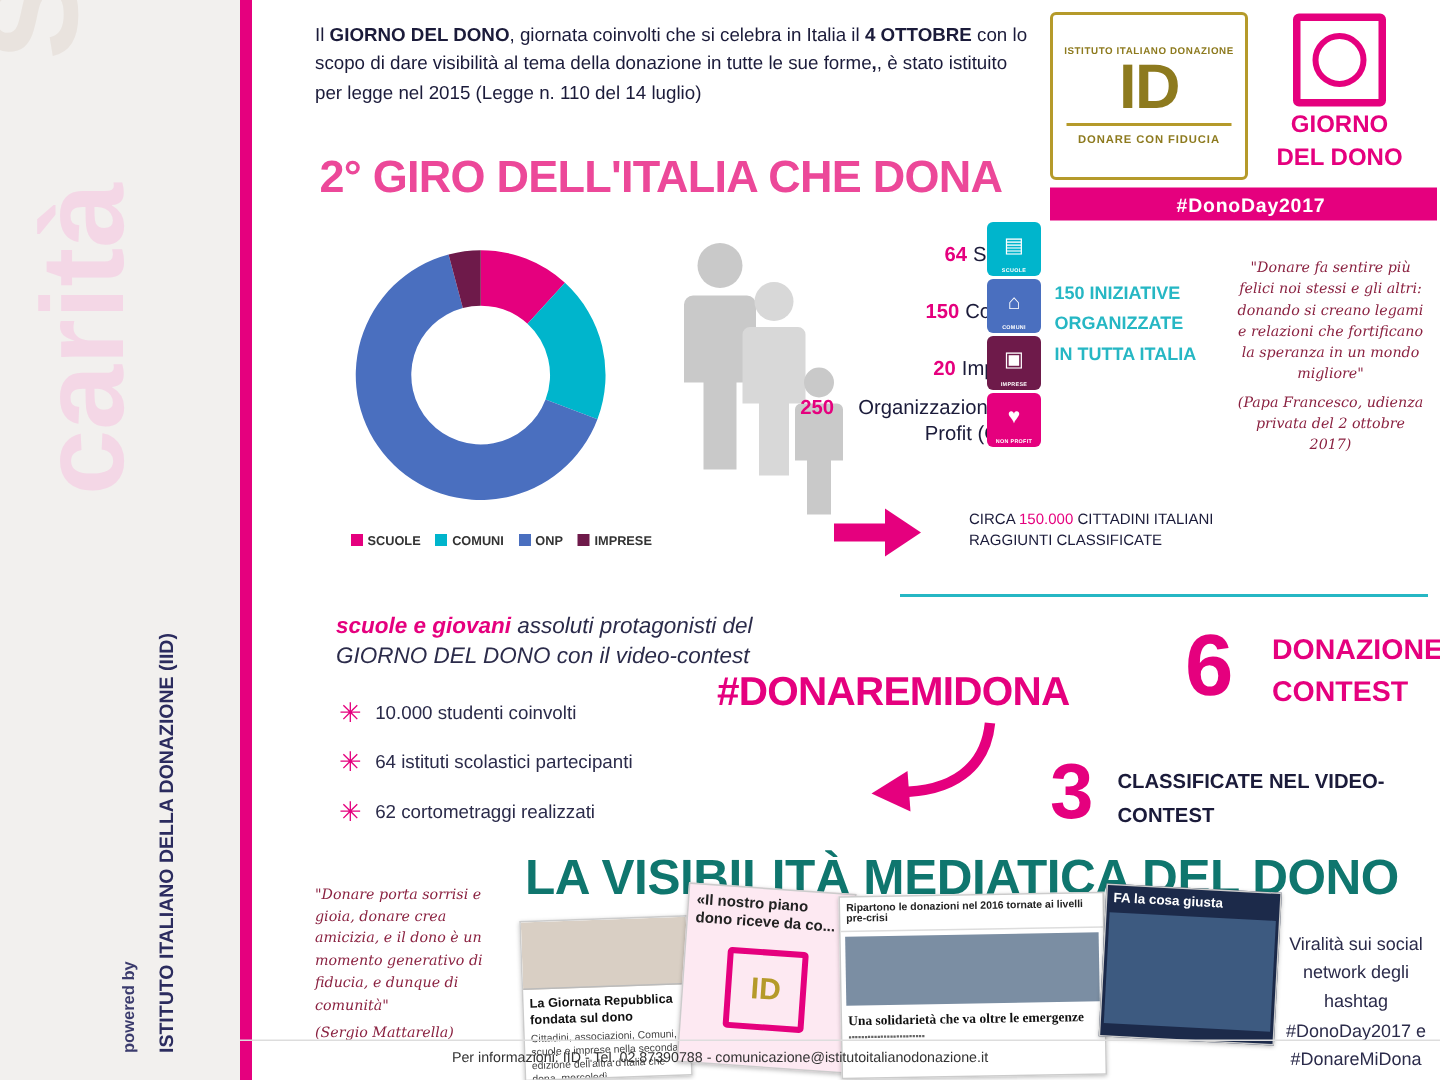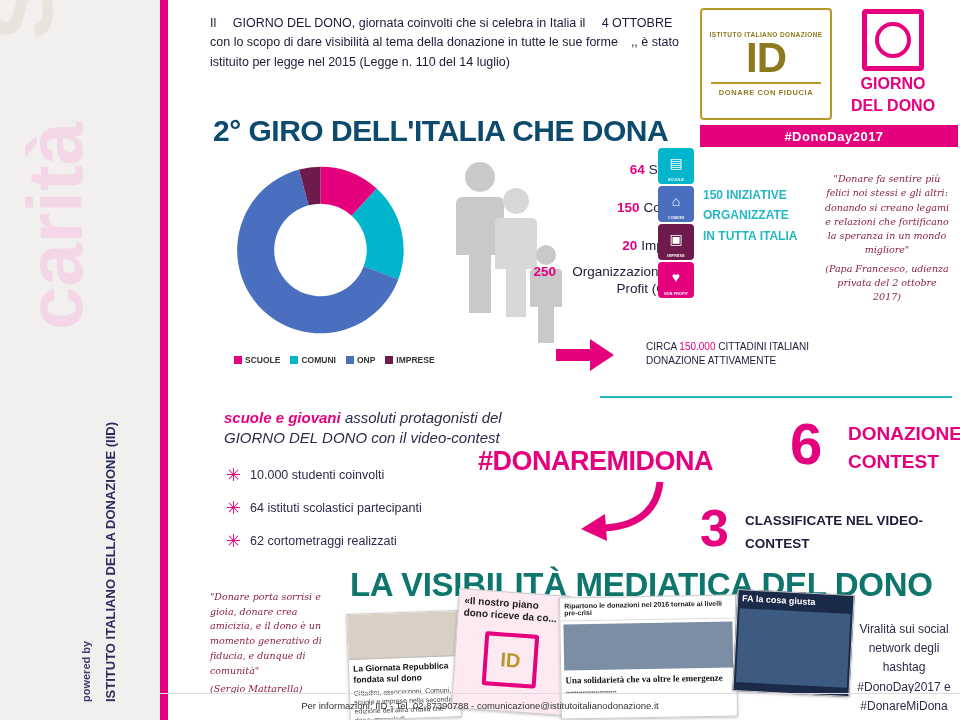--- a/index.html
+++ b/index.html
@@ -9,39 +9,39 @@
   #left-band{position:absolute;left:0;top:0;width:160px;height:720px;background:#f2f0ee;overflow:hidden;}
   #left-band .ghost{position:absolute;left:-30px;top:40px;font-size:90px;font-weight:bold;color:#e9e3de;transform:rotate(-90deg);transform-origin:left top;white-space:nowrap;letter-spacing:-2px;}
   #left-band .ghost2{position:absolute;left:10px;top:330px;font-size:78px;font-weight:bold;color:#f4d7e6;transform:rotate(-90deg);transform-origin:left top;white-space:nowrap;}
   #vert-title{position:absolute;left:8px;bottom:14px;transform:rotate(-90deg);transform-origin:left bottom;white-space:nowrap;font-size:43px;font-weight:bold;color:#e5007e;letter-spacing:0px;}
   #powered{position:absolute;left:92px;bottom:18px;transform:rotate(-90deg);transform-origin:left bottom;white-space:nowrap;font-size:11px;color:#3b3b6d;font-weight:bold;}
   #iid-vert{position:absolute;left:118px;bottom:18px;transform:rotate(-90deg);transform-origin:left bottom;white-space:nowrap;font-size:13px;color:#2b2b5e;font-weight:bold;}
   #pink-strip{position:absolute;left:160px;top:0;width:8px;height:720px;background:#e5007e;}
 
   
   #intro{position:absolute;left:210px;top:14px;width:480px;font-size:12.5px;line-height:1.55;color:#1b1b3a;}
-  #intro b{font-weight:normal;margin-left:13px;}
+  #intro b{font-weight:bold;}
 
   
   #logo-box{position:absolute;left:700px;top:8px;width:248px;}
   #logo-row{display:flex;align-items:flex-start;gap:6px;}
   #iid-logo{width:128px;height:108px;border:2px solid #b59a2a;border-radius:4px;background:#fff;display:flex;flex-direction:column;align-items:center;justify-content:center;}
   #iid-logo .top{font-size:6.5px;letter-spacing:.4px;color:#8d7a1e;font-weight:bold;}
   #iid-logo .id{font-size:42px;font-weight:bold;color:#8d7a1e;line-height:.95;letter-spacing:-1px;}
   #iid-logo .rule{width:86%;height:2px;background:#b59a2a;margin:5px 0 4px;}
   #iid-logo .bot{font-size:7.5px;letter-spacing:.6px;color:#8d7a1e;font-weight:bold;}
   #gdd-logo{width:110px;height:108px;display:flex;flex-direction:column;align-items:center;justify-content:center;}
   #gdd-logo .sq{width:52px;height:52px;border:5px solid #e5007e;border-radius:4px;display:flex;align-items:center;justify-content:center;}
   #gdd-logo .sq .circ{width:28px;height:28px;border:4px solid #e5007e;border-radius:50%;}
   #gdd-logo .t1{font-size:16px;font-weight:bold;color:#e5007e;margin-top:5px;line-height:1.05;text-align:center;}
   #hashtag-bar{margin-top:5px;width:248px;height:22px;background:#e5007e;display:flex;align-items:center;justify-content:center;padding-left:10px;}
   #hashtag-bar span{color:#fff;font-size:13px;font-weight:bold;letter-spacing:.5px;}
 
   
-  #giro-title{position:absolute;left:213px;top:114px;font-size:30px;font-weight:bold;color:#0c4a6e;letter-spacing:-.5px;}
+  #giro-title{position:absolute;left:213px;top:102px;font-size:30px;font-weight:bold;color:#ec4899;letter-spacing:-.5px;}
 
   
   #donut-wrap{position:absolute;left:228px;top:150px;width:190px;height:230px;}
   #donut{position:absolute;left:0;top:0;width:185px;height:200px;}
   #legend{position:absolute;left:6px;top:205px;display:flex;gap:10px;align-items:center;font-size:8.5px;font-weight:bold;color:#333;}
   #legend .li{display:flex;align-items:center;gap:3px;}
   #legend .sw{width:8px;height:8px;display:inline-block;}
 
   
   #people{position:absolute;left:450px;top:155px;width:120px;height:190px;}
@@ -241,21 +241,21 @@
 <div id="papa">
   <div>"Donare fa sentire più felici noi stessi e gli altri: donando si creano legami e relazioni che fortificano la speranza in un mondo migliore"</div>
   <div style="margin-top:4px">(Papa Francesco, udienza privata del 2 ottobre 2017)</div>
 </div>
 
 <svg id="arrow1" width="60" height="34" viewBox="0 0 60 34">
   <path d="M0 11 h34 v-10 l24 16 -24 16 v-10 h-34 z" fill="#e5007e"></path>
 </svg>
 <div id="circa">
   <span>CIRCA </span><span class="n">150.000</span><span> CITTADINI ITALIANI</span><br>
-  <span>DONAZIONE ATTIVAMENTE</span>
+  <span>RAGGIUNTI CLASSIFICATE</span>
 </div>
 <div id="circa-rule"></div>
 
 <div id="scuole-line">
   <span class="pink-it">scuole e giovani</span><span class="it"> assoluti protagonisti del</span><br>
   <span class="it">GIORNO DEL DONO con il video-contest</span>
 </div>
 
 <div id="bullets">
   <div class="b">

